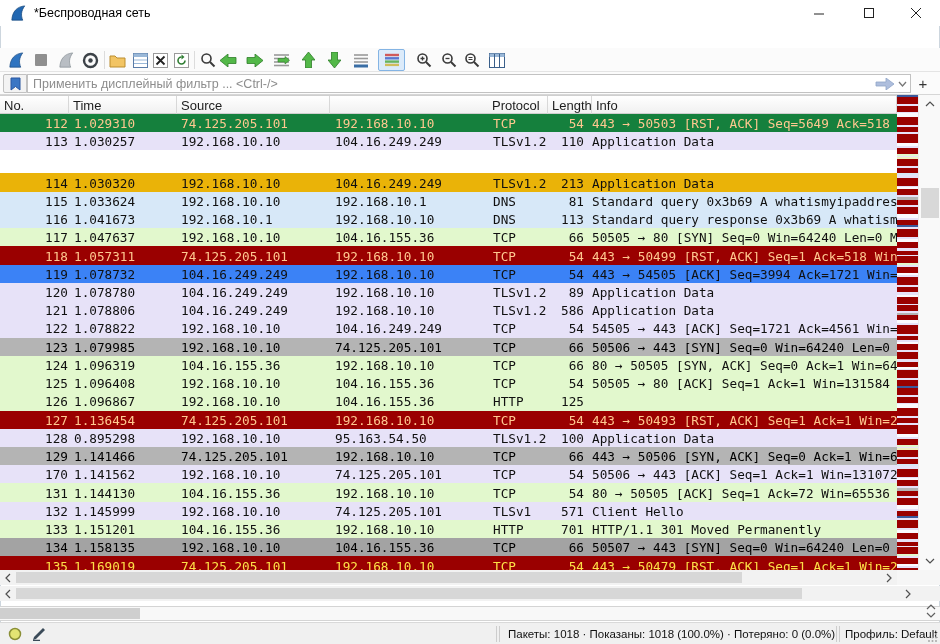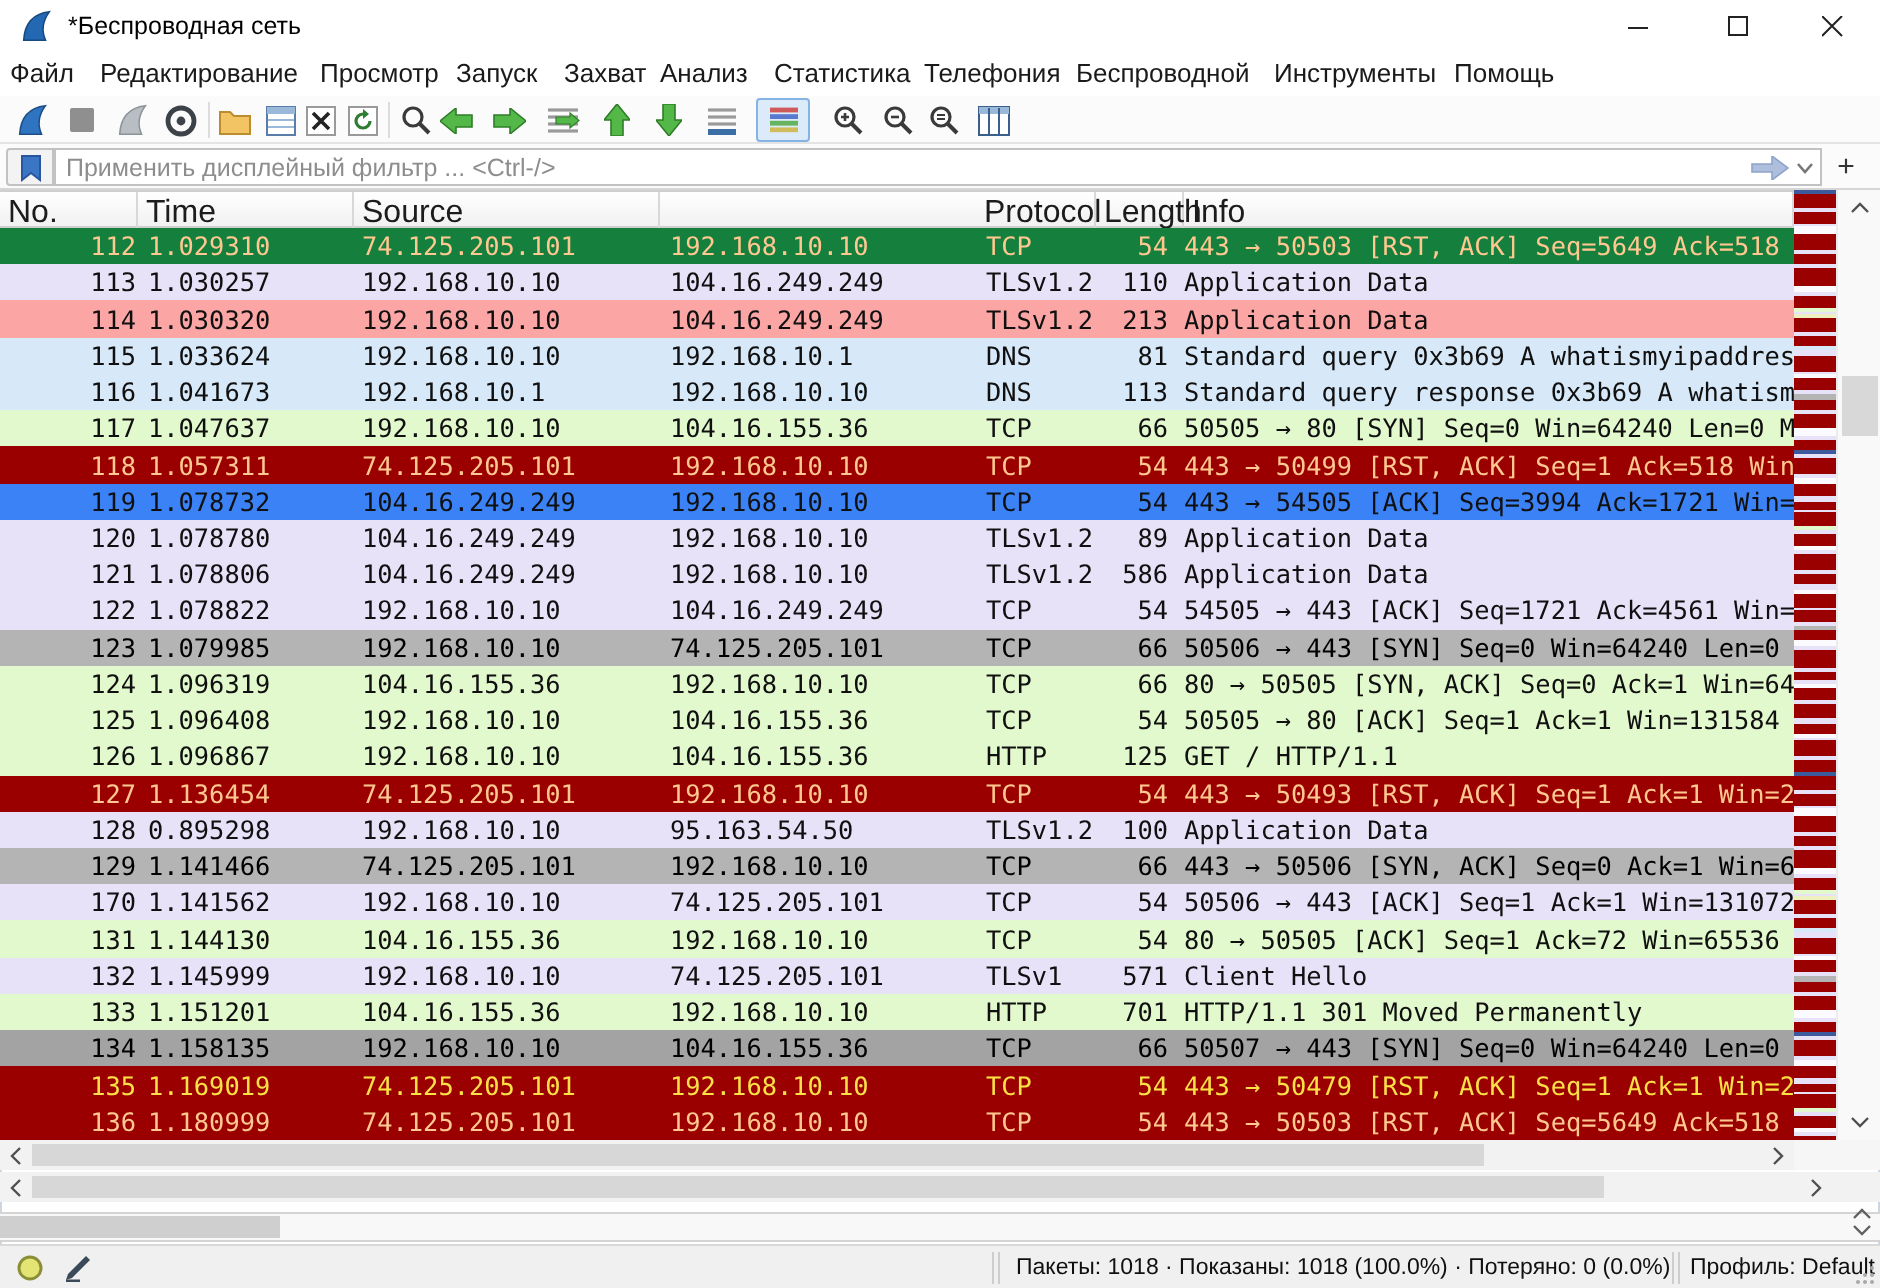--- a/index.html
+++ b/index.html
@@ -16,21 +16,21 @@
 .tbtn{position:absolute;top:1px;width:24px;height:22px;display:flex;align-items:center;justify-content:center}
 .tsep{position:absolute;top:3px;width:1px;height:18px;background:#dcdcdc}
 .tbtn.toggled{background:#dcebfa;border:1px solid #84b4e4;border-radius:2px;width:27px}
 .filterbar{position:absolute;top:72px;left:0;right:0;height:23px;background:#fbfbfb;border-bottom:1px solid #d6d6d6}
 .bookmark-btn{position:absolute;left:3px;top:2px;width:24px;height:19px;border:1px solid #c2c2c2;background:#f3f3f3;border-radius:2px 0 0 2px;display:flex;align-items:center;justify-content:center}
 .filter-input{position:absolute;left:27px;top:2px;width:884px;height:19px;border:1px solid #c2c2c2;background:#fff}
 .filter-placeholder{position:absolute;left:5px;top:2px;color:#8d8d8d;font-size:12.5px}
 .apply-box{position:absolute;right:2px;top:1px;width:44px;height:15px;display:flex;align-items:center;justify-content:flex-end}
 .plus-btn{position:absolute;left:914px;top:2px;width:18px;height:19px;display:flex;align-items:center;justify-content:center;font-size:15px;color:#333}
 .phead{position:absolute;top:95px;left:0;width:897px;height:19px;background:linear-gradient(#ffffff,#f1f1f1);border-top:1px solid #cfcfcf;border-bottom:1px solid #cfcfcf}
-.phead .hcell{position:absolute;top:0;height:100%;border-right:1px solid #d8d8d8;padding:2px 0 16px 4px;font-size:16px;color:#1c1c1c}
+.phead .hcell{position:absolute;top:0;height:100%;border-right:1px solid #d8d8d8;padding:2px 0 16px 4px;font-size:13px;color:#1c1c1c}
 .rows{position:absolute;top:114px;left:0;width:897px;height:456px;background:#fff;overflow:hidden}
 .prow{position:relative;width:100%;height:18.24px;overflow:hidden}
 .prow span{position:absolute;top:50%;transform:translateY(-50%);white-space:pre;font-family:"DejaVu Sans Mono",monospace;font-size:12.7px}
 .c-no{left:0;width:68px;text-align:right}
 .c-time{left:74px}
 .c-src{left:181px}
 .c-dst{left:335px}
 .c-proto{left:493px}
 .c-len{left:540px;width:44px;text-align:right}
 .c-info{left:592px;right:0}
@@ -71,33 +71,20 @@
           <rect x="0.5" y="0.5" width="9" height="9" fill="none" stroke="#222" stroke-width="1"></rect>
         </svg>
       </div>
     <div class="capbtn" style="right:1px">
         <svg width="11" height="11">
           <path d="M0 0 L10 10 M10 0 L0 10" stroke="#222" stroke-width="1"></path>
         </svg>
       </div>
   </div>
 
-  <div class="menubar">
-      <div class="menu-item" style="left: 5px;">Файл</div>
-      <div class="menu-item" style="left: 50px;">Редактирование</div>
-      <div class="menu-item" style="left: 160px;">Просмотр</div>
-      <div class="menu-item" style="left: 228px;">Запуск</div>
-      <div class="menu-item" style="left: 282px;">Захват</div>
-      <div class="menu-item" style="left: 330px;">Анализ</div>
-      <div class="menu-item" style="left: 387px;">Статистика</div>
-      <div class="menu-item" style="left: 462px;">Телефония</div>
-      <div class="menu-item" style="left: 538px;">Беспроводной</div>
-      <div class="menu-item" style="left: 637px;">Инструменты</div>
-      <div class="menu-item" style="left: 727px;">Помощь</div>
-    </div>
 
   <div class="toolbar">
     <div class="tbtn" style="left:4px">
         <svg width="19" height="19" viewBox="0 0 20 20">
           <path d="M3 17 C3.5 8 8 3 16.5 2 C12.5 7.5 12.5 12.5 14.5 17 Z" fill="#2f74c0" stroke="#1d4e85" stroke-width="0.8"></path>
         </svg>
       </div>
     <div class="tbtn" style="left:29px">
         <svg width="14" height="14">
           <rect x="1" y="1" width="12" height="12" fill="#8f8f8f" rx="1"></rect>
@@ -270,21 +257,21 @@
       </div>
       <div class="prow" style="background: rgb(231, 226, 248); color: rgb(16, 16, 16);">
         <span class="c-no">113</span>
         <span class="c-time">1.030257</span>
         <span class="c-src">192.168.10.10</span>
         <span class="c-dst">104.16.249.249</span>
         <span class="c-proto">TLSv1.2</span>
         <span class="c-len">110</span>
         <span class="c-info">Application Data</span>
       </div>
-      <div class="prow" style="background: #fca5a5; color: rgb(16, 16, 16);">
+      <div class="prow" style="background: #eab308; color: rgb(16, 16, 16); margin-top: 23px;">
         <span class="c-no">114</span>
         <span class="c-time">1.030320</span>
         <span class="c-src">192.168.10.10</span>
         <span class="c-dst">104.16.249.249</span>
         <span class="c-proto">TLSv1.2</span>
         <span class="c-len">213</span>
         <span class="c-info">Application Data</span>
       </div>
       <div class="prow" style="background: rgb(215, 232, 248); color: rgb(16, 16, 16);">
         <span class="c-no">115</span>
@@ -385,21 +372,20 @@
         <span class="c-len">54</span>
         <span class="c-info">50505 → 80 [ACK] Seq=1 Ack=1 Win=131584 L</span>
       </div>
       <div class="prow" style="background: rgb(226, 248, 205); color: rgb(16, 16, 16);">
         <span class="c-no">126</span>
         <span class="c-time">1.096867</span>
         <span class="c-src">192.168.10.10</span>
         <span class="c-dst">104.16.155.36</span>
         <span class="c-proto">HTTP</span>
         <span class="c-len">125</span>
-        <span class="c-info">GET / HTTP/1.1</span>
       </div>
       <div class="prow" style="background: rgb(154, 0, 0); color: rgb(255, 200, 144);">
         <span class="c-no">127</span>
         <span class="c-time">1.136454</span>
         <span class="c-src">74.125.205.101</span>
         <span class="c-dst">192.168.10.10</span>
         <span class="c-proto">TCP</span>
         <span class="c-len">54</span>
         <span class="c-info">443 → 50493 [RST, ACK] Seq=1 Ack=1 Win=26</span>
       </div>

